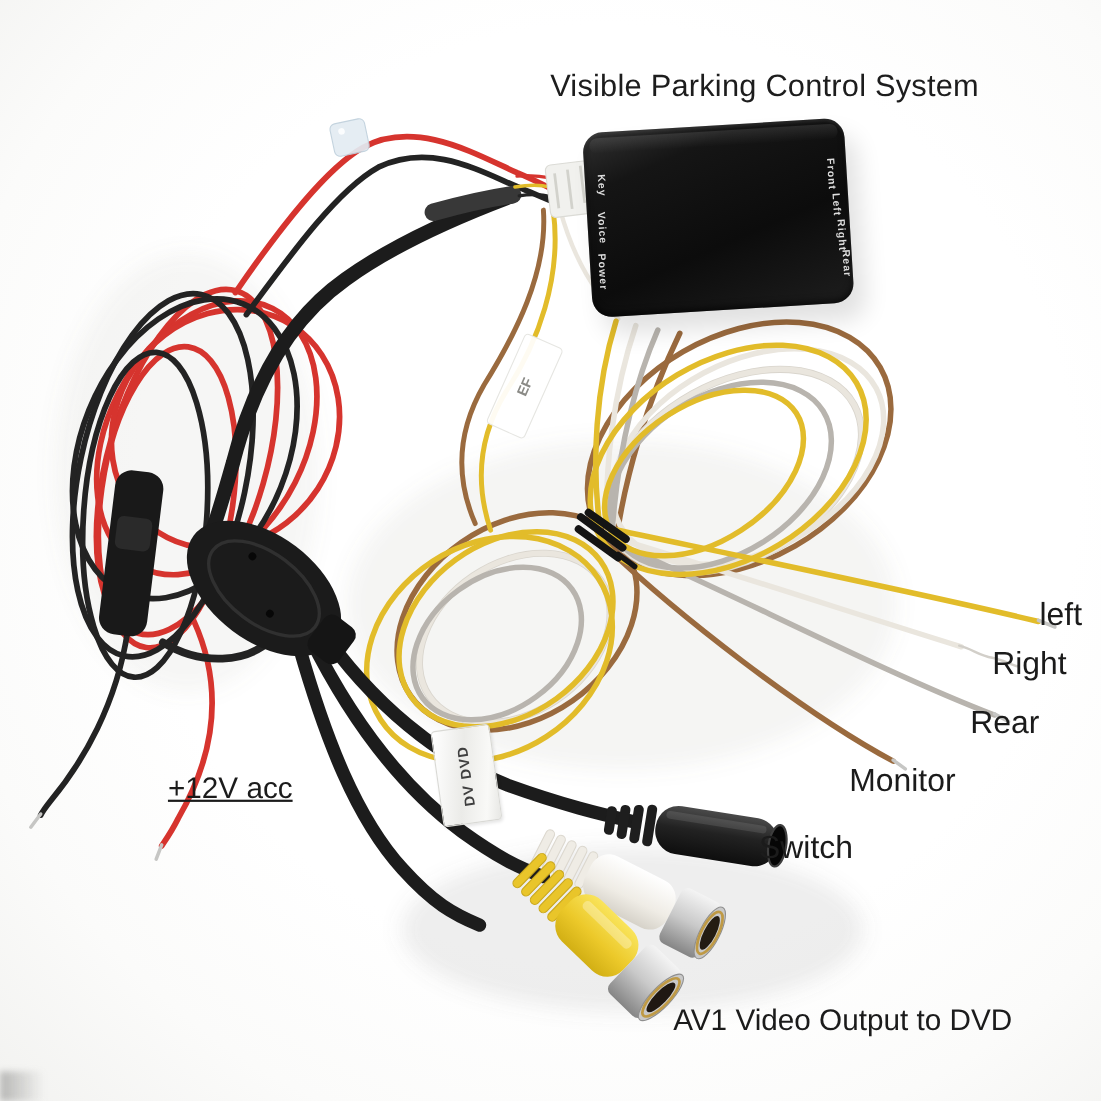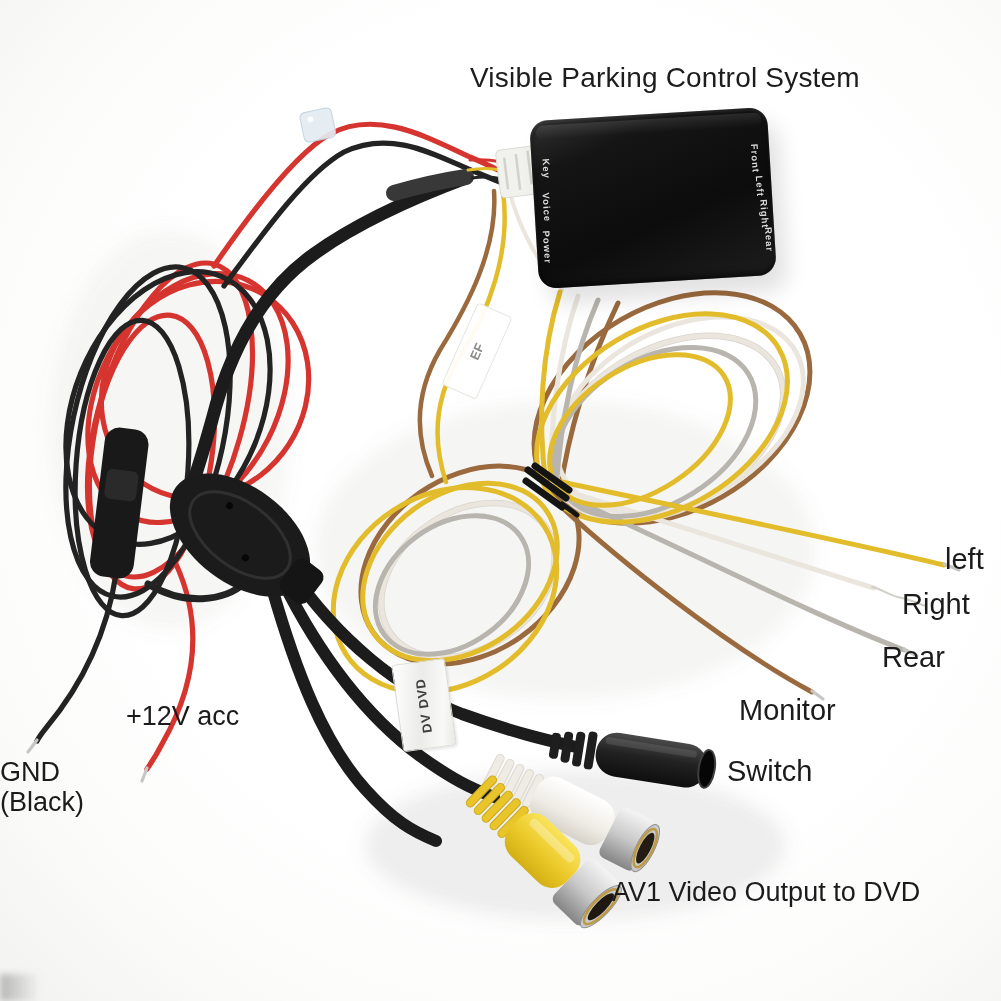--- a/index.html
+++ b/index.html
@@ -3,26 +3,26 @@
 <meta charset="utf-8">
 <style>
   html,body{margin:0;padding:0;background:#ffffff;}
   .stage{
     position:relative;width:1001px;height:1001px;overflow:hidden;
     font-family:"Liberation Sans", sans-serif;
     background:radial-gradient(ellipse at 55% 45%, #ffffff 55%, #fbfbfa 78%, #f2f2f0 100%);
   }
   .stage svg{position:absolute;left:0;top:0;z-index:1;}
   .title{
-    position:absolute;left:470px;top:62px;width:420px;text-align:left;
+    position:absolute;left:470px;top:62px;width:420px;text-align:right;
     font-size:28px;color:#1d1d1d;letter-spacing:.2px;z-index:3;
   }
   .lbl{position:absolute;font-size:29px;color:#1b1b1b;z-index:3;white-space:nowrap;}
   .lbl.small{font-size:27px;}
-  .lbl.center{text-align:left;line-height:1.12;}
+  .lbl.center{text-align:right;line-height:1.12;text-decoration:underline;}
   .device{
     position:absolute;left:534px;top:114px;width:238px;height:168px;z-index:2;
     border-radius:18px;transform:rotate(-3.5deg);
     background:linear-gradient(160deg,#303030 0%,#151515 22%,#0c0c0c 60%,#1d1d1d 100%);
     box-shadow:inset 0 2px 3px rgba(255,255,255,.10), inset 0 -3px 6px rgba(0,0,0,.6),
                10px 16px 22px rgba(0,0,0,.12);
   }
   .device::before{
     content:"";position:absolute;left:6px;right:6px;top:5px;height:14px;border-radius:12px;
     background:linear-gradient(180deg,rgba(255,255,255,.10),rgba(255,255,255,0));
@@ -240,31 +240,27 @@
     <span class="vlabel" style="left:221px;top:68px">Left</span>
     <span class="vlabel" style="left:224px;top:92px">Right</span>
     <span class="vlabel" style="left:227px;top:120px">Rear</span>
   </div>
 
   <div class="title">Visible Parking Control System</div>
 
   <div class="lbl" style="left:945px;top:543px">left</div>
   <div class="lbl" style="left:902px;top:588px">Right</div>
   <div class="lbl" style="left:882px;top:641px">Rear</div>
-  <div class="lbl" style="left:739px;top:694px">Monitor</div>
-  <div class="lbl" style="left:727px;top:755px">Switch</div>
-  <div class="lbl small" style="left:612px;top:877px">AV1 Video Output to DVD</div>
+  <div class="lbl" style="left:772px;top:694px">Monitor</div>
+  <div class="lbl" style="left:690px;top:755px">Switch</div>
+  <div class="lbl small" style="left:612px;top:912px">AV1 Video Output to DVD</div>
 
   <div class="lbl small center" style="left:126px;top:701px;width:140px">
     <div>+12V acc</div>
   </div>
-  <div class="lbl small center" style="left:0px;top:757px;width:102px">
-    <div>GND</div>
-    <div>(Black)</div>
-  </div>
 
   <div class="tag tag-dvd">
     <span>DV DVD</span>
   </div>
   <div class="tag tag-ef">
     <span>EF</span>
   </div>
 
   <div class="corner-mark"></div>
 </div>

